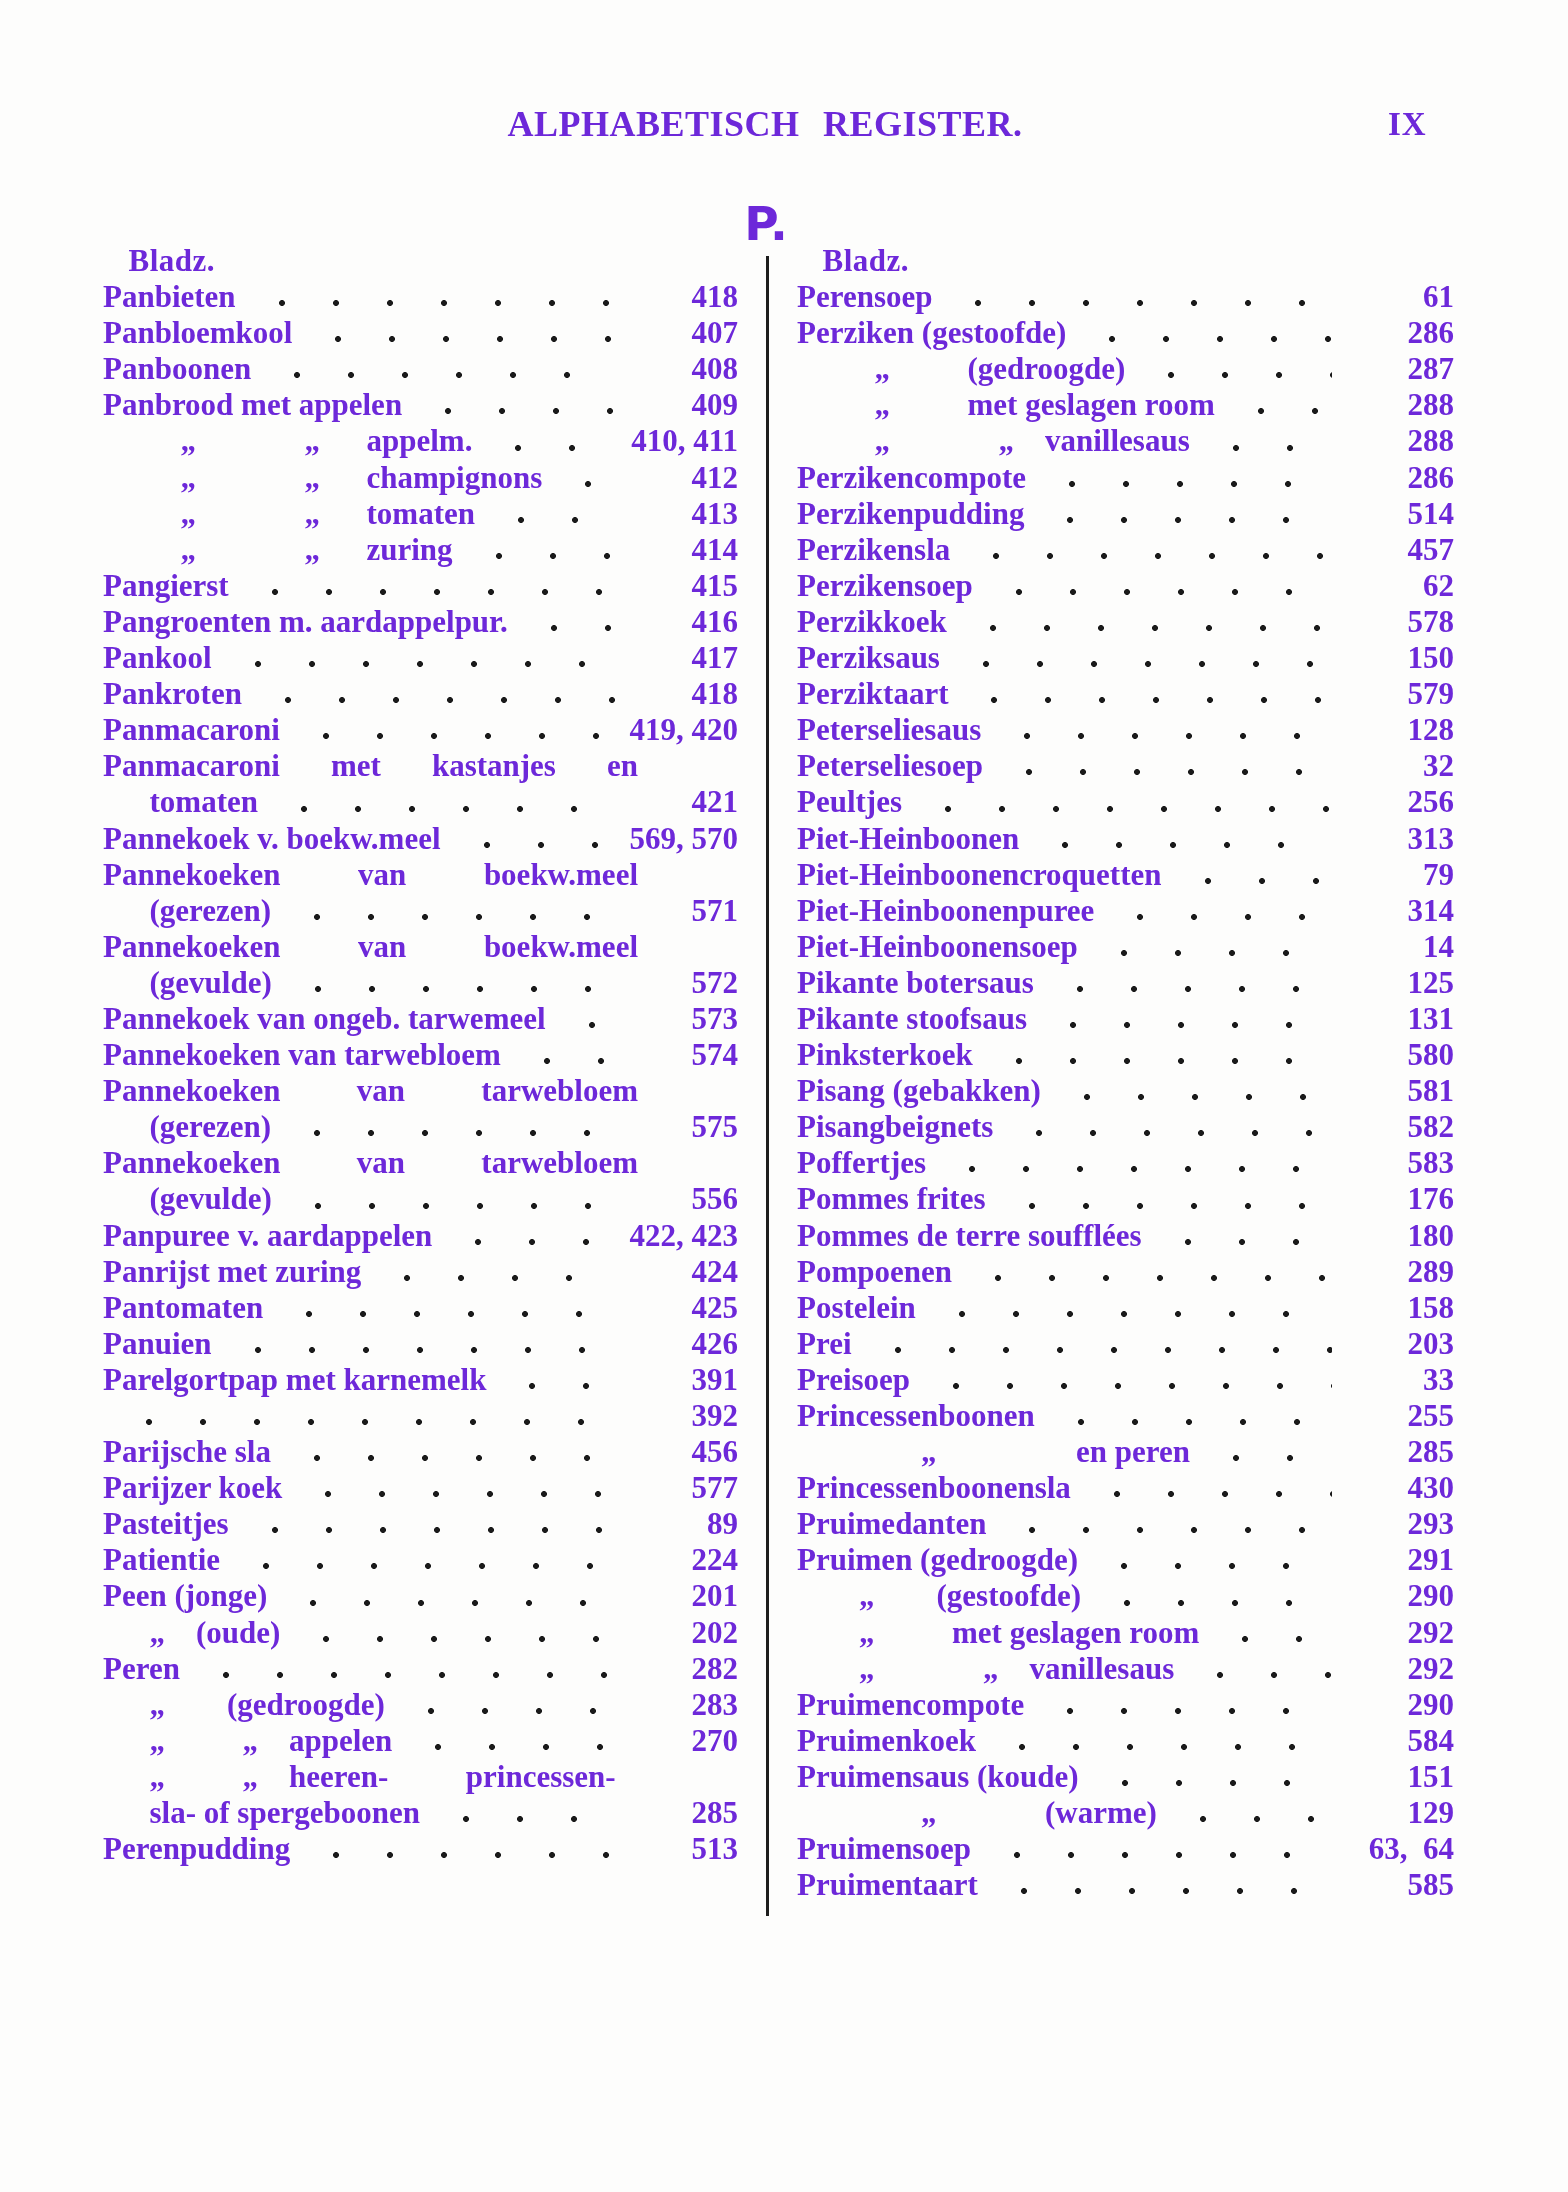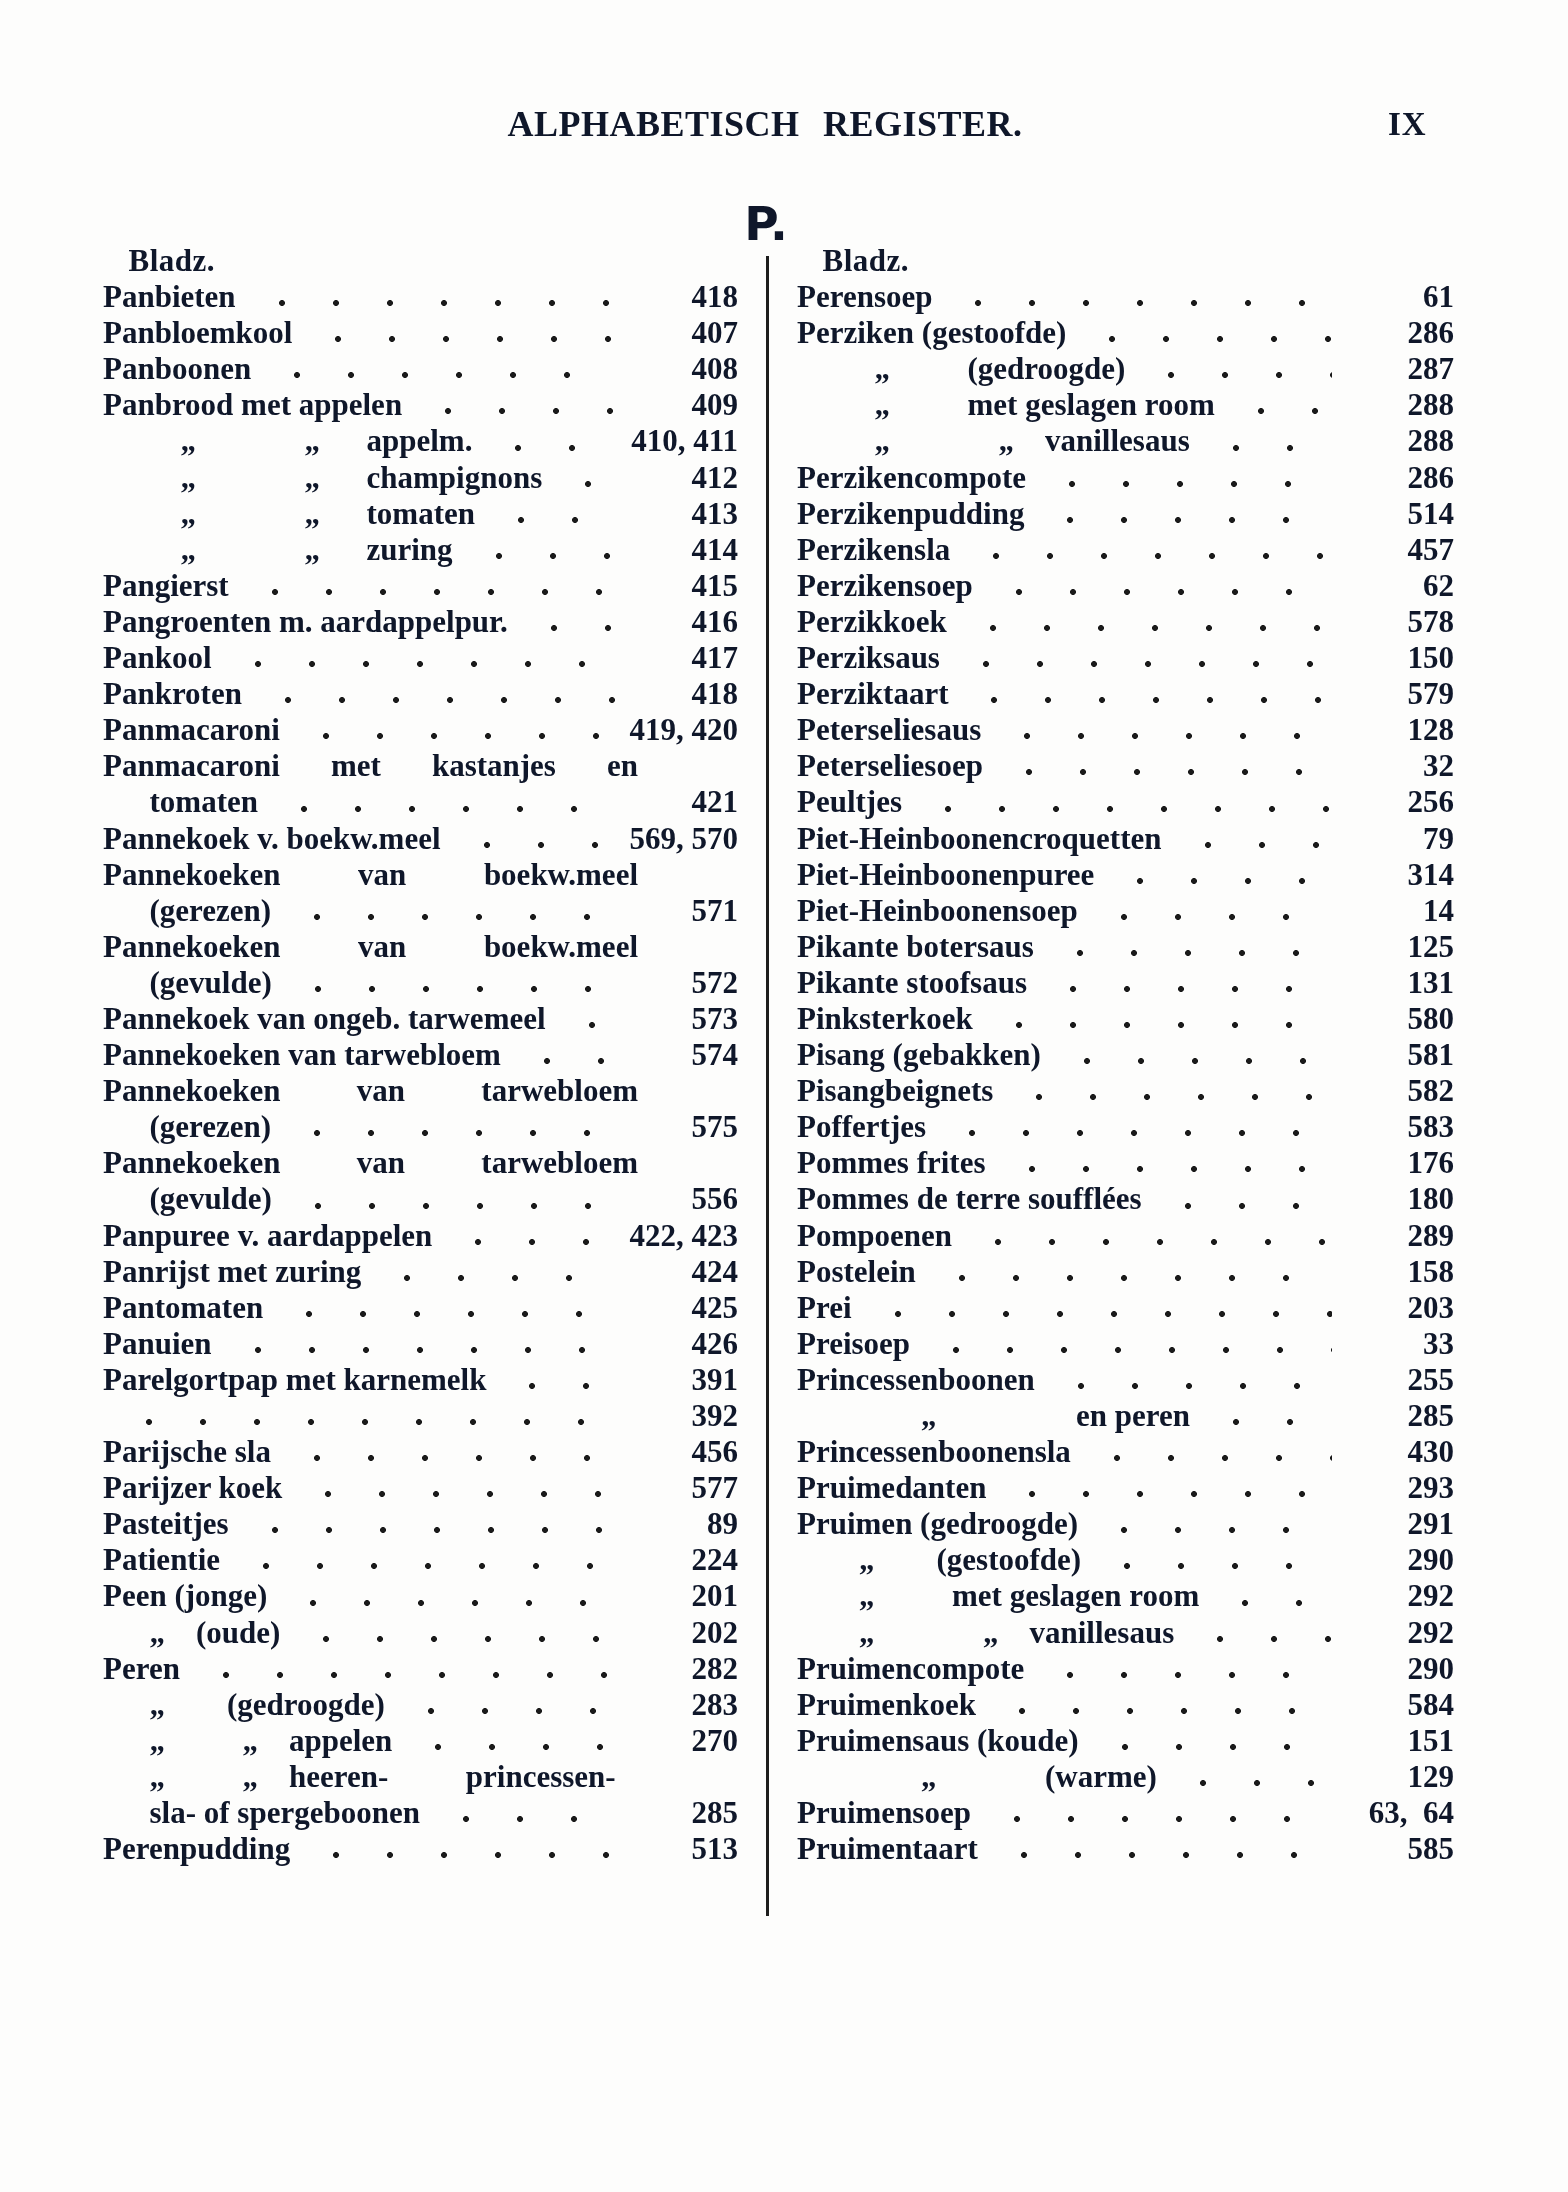--- a/index.html
+++ b/index.html
@@ -1,20 +1,20 @@
 <!DOCTYPE html>
 <html><head>
 <meta charset="utf-8">
 <style>
   html,body{margin:0;padding:0;background:#ffffff;}
   .sheet{
     position:relative;
     width:1568px;height:2192px;
     background:#fdfdfc;
-    color:#0f172a;
+    color:#6d28d9;
     font-family:"Liberation Serif","DejaVu Serif",serif;
     font-weight:bold;
     overflow:hidden;
   }
   .title{
     position:absolute;top:103px;left:0;width:1530px;
     text-align:center;
     font-size:36px;letter-spacing:0.5px;word-spacing:14px;
     white-space:pre;
   }
@@ -355,20 +355,25 @@
         <span class="name">Peterseliesoep</span>
         <span class="leader"></span>
         <span class="page">32</span>
       </div>
       <div class="row">
         <span class="name">Peultjes</span>
         <span class="leader"></span>
         <span class="page">256</span>
       </div>
       <div class="row">
+        <span class="name">Piet-Heinboonen</span>
+        <span class="leader"></span>
+        <span class="page">313</span>
+      </div>
+      <div class="row">
         <span class="name">Piet-Heinboonencroquetten</span>
         <span class="leader"></span>
         <span class="page">79</span>
       </div>
       <div class="row">
         <span class="name">Piet-Heinboonenpuree</span>
         <span class="leader"></span>
         <span class="page">314</span>
       </div>
       <div class="row">

